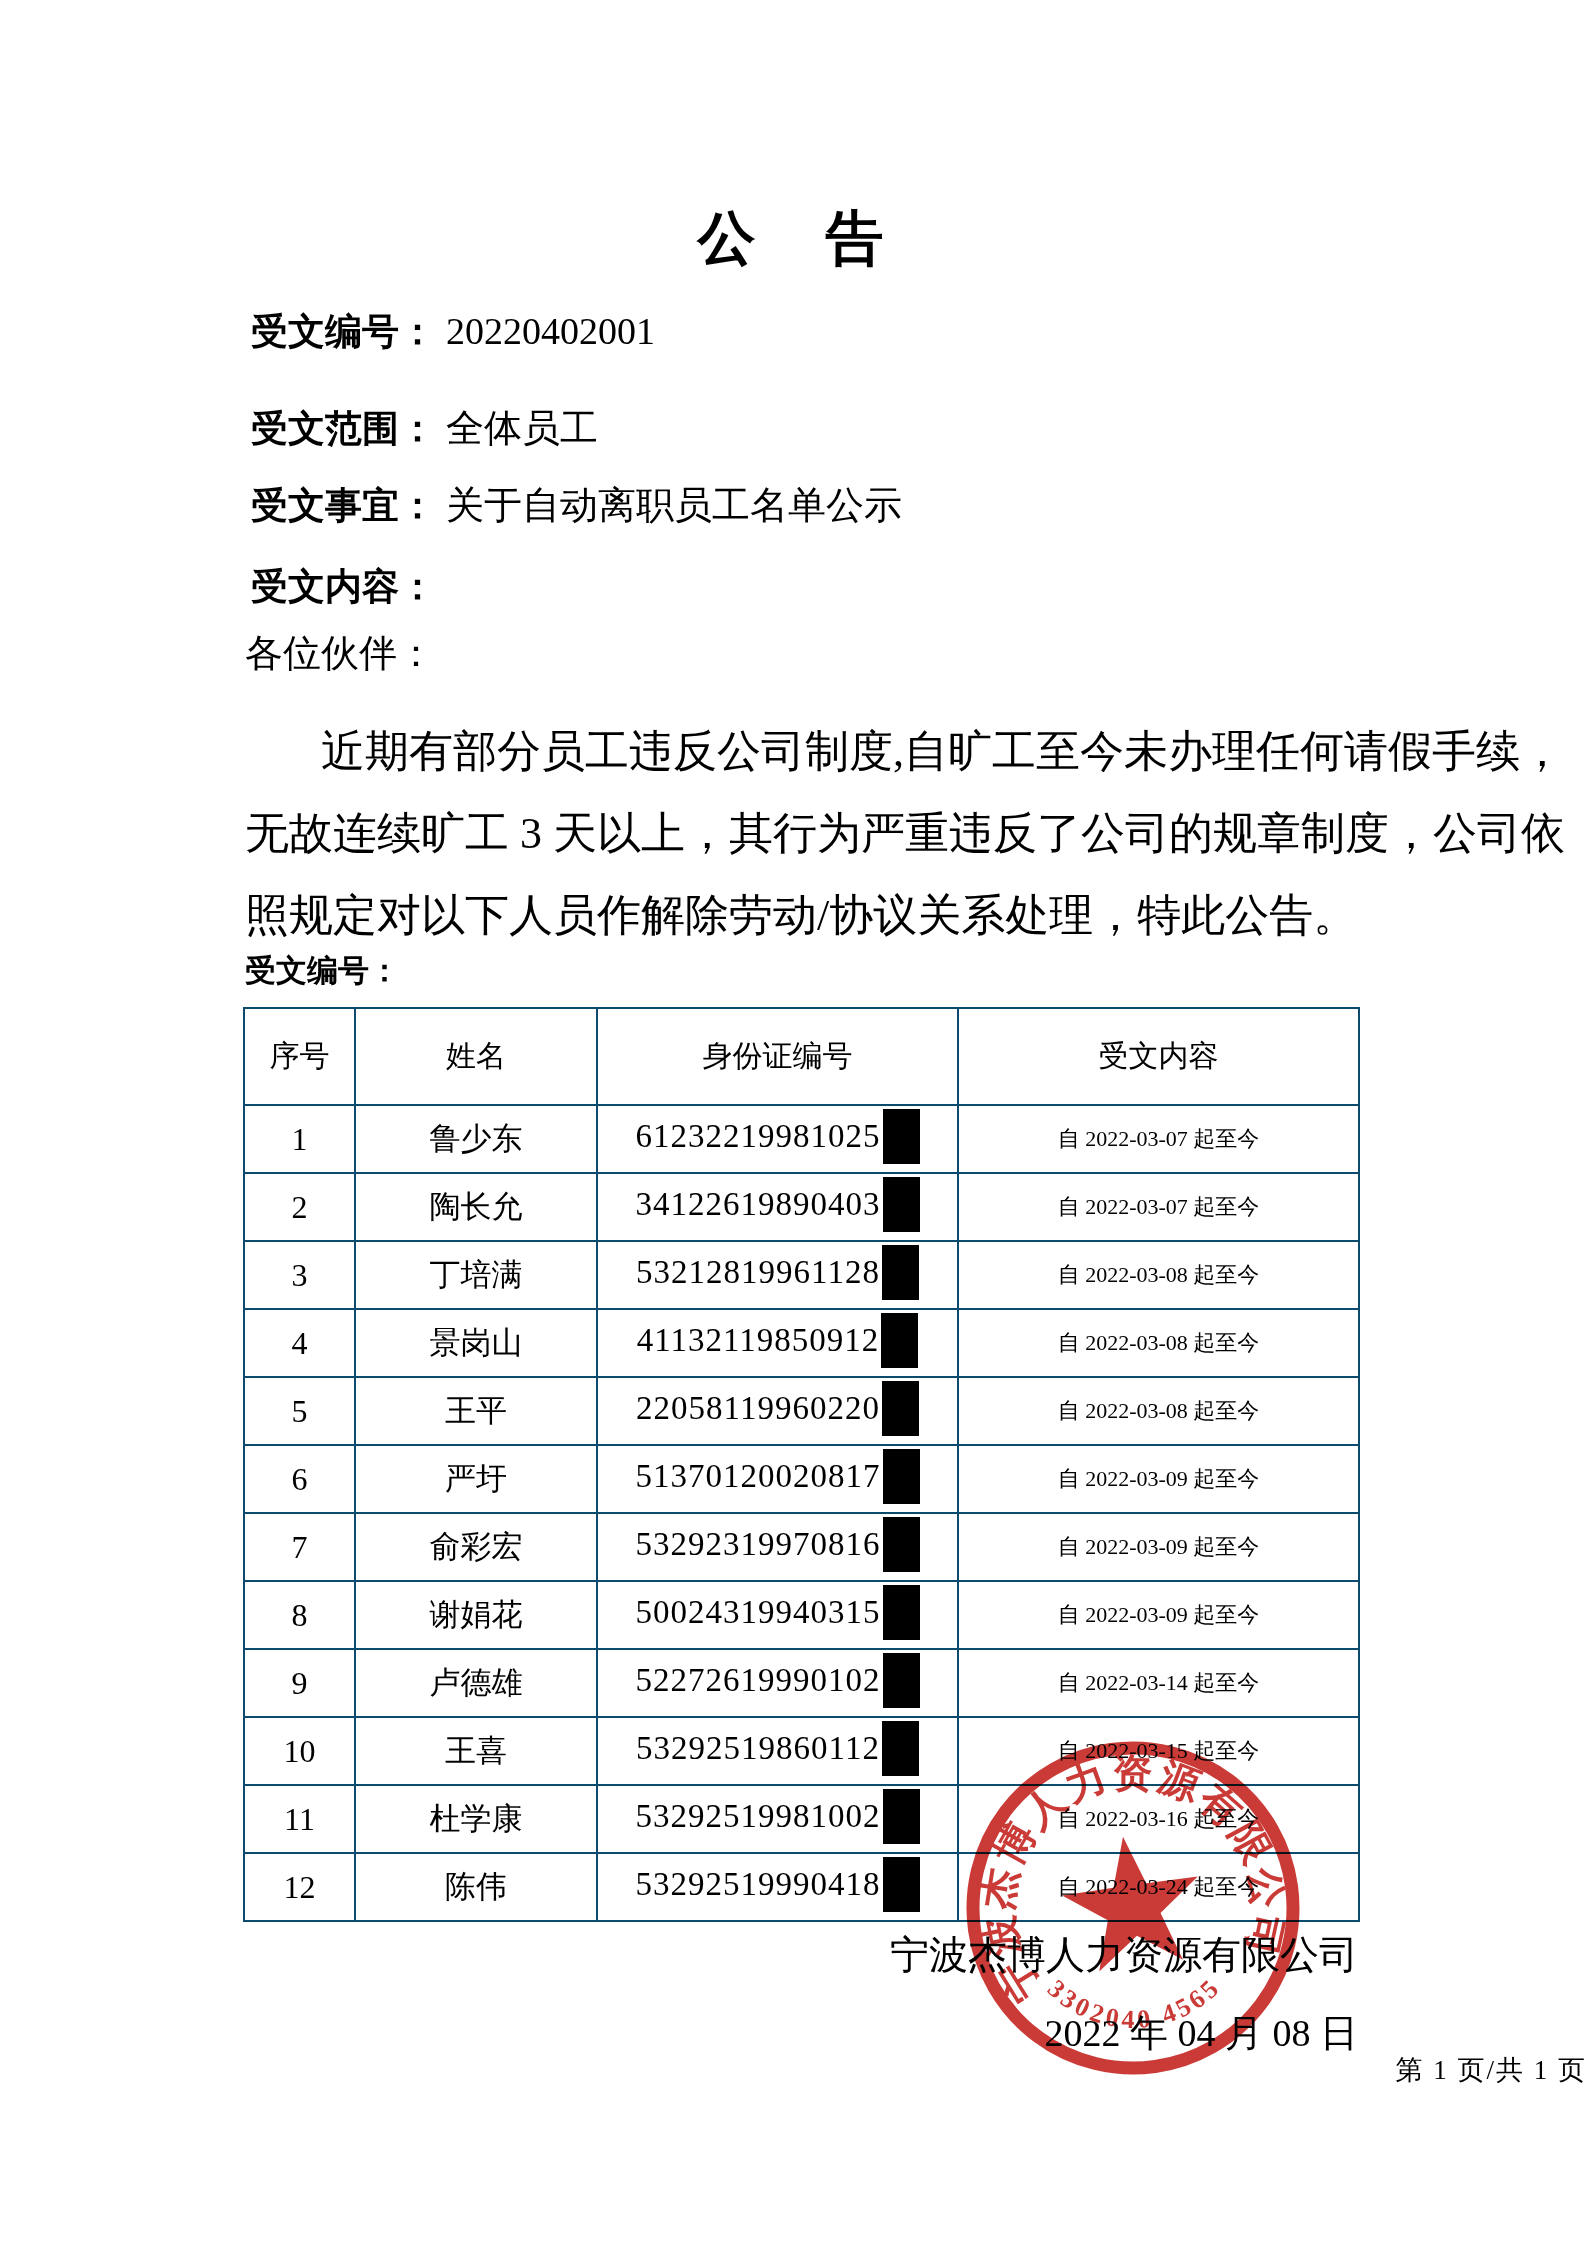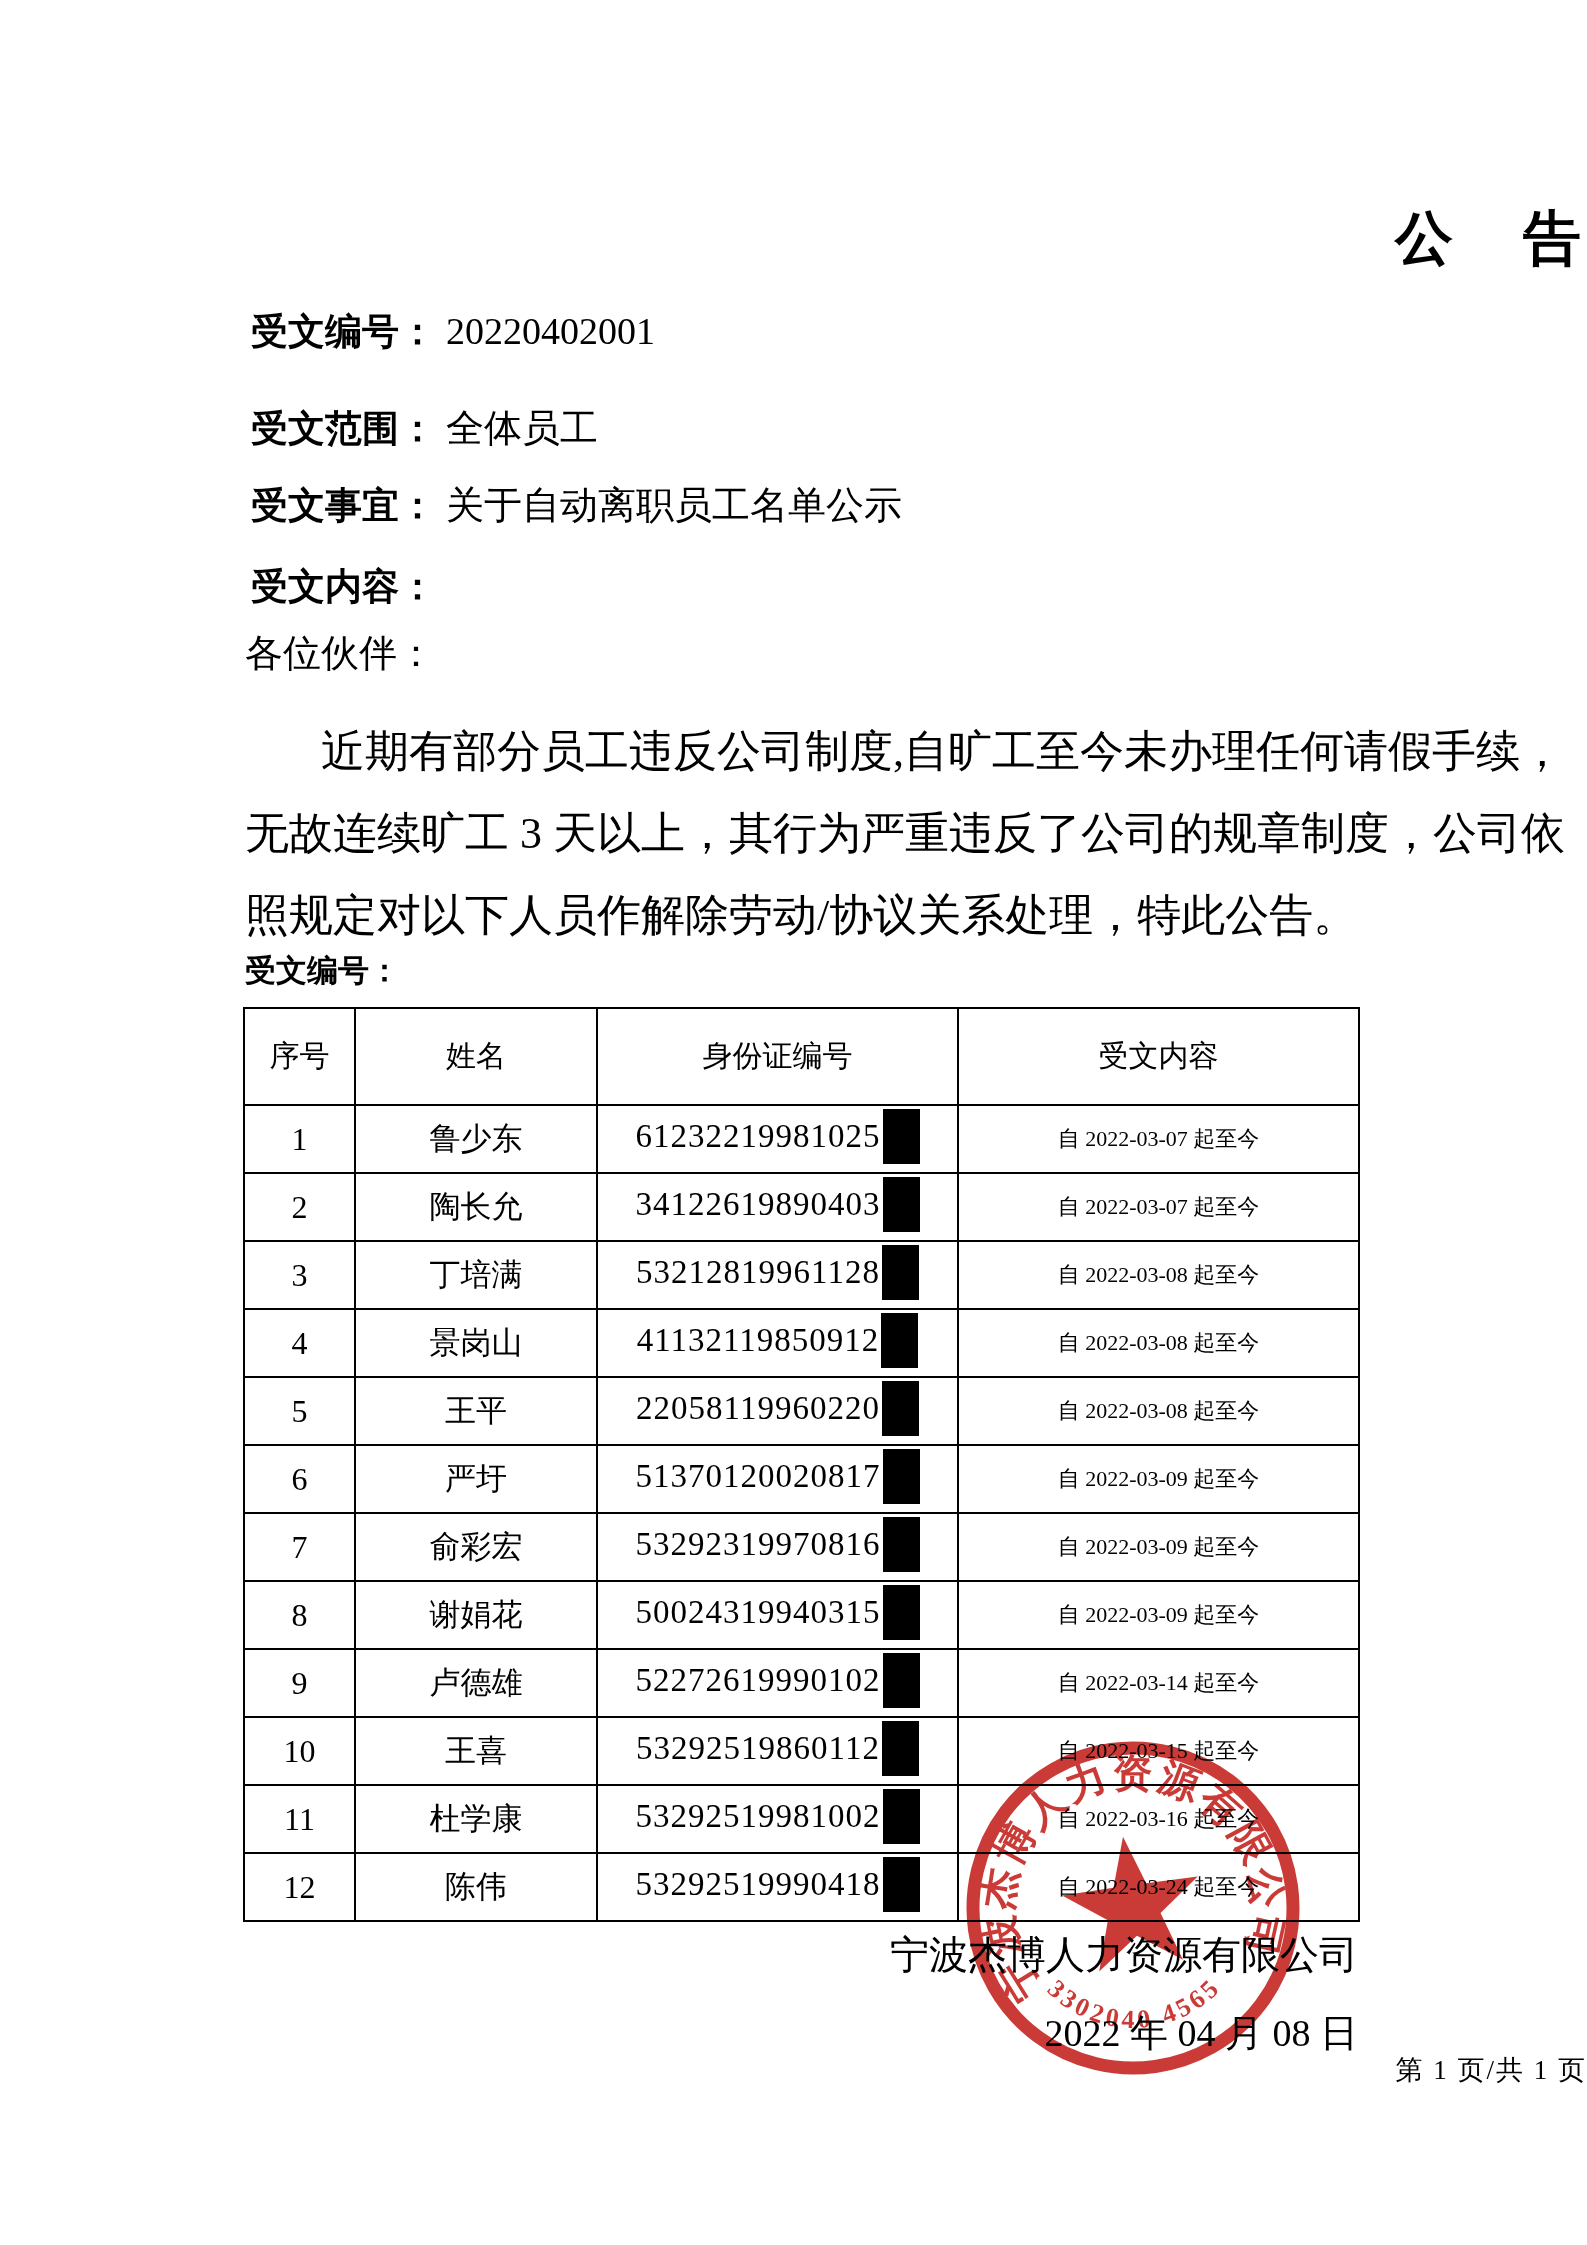--- a/index.html
+++ b/index.html
@@ -3,42 +3,42 @@
 <meta charset="utf-8">
 <style>
   html,body{margin:0;padding:0;}
   body{
     width:1587px;height:2245px;position:relative;background:#ffffff;
     font-family:"Liberation Serif","DejaVu Serif",serif;color:#000;
     overflow:hidden;
   }
   .abs{position:absolute;}
   .doc-title{
-    left:0;top:200px;width:1587px;text-align:right;
+    left:0;top:200px;width:1587px;text-align:center;
     font-size:58px;font-weight:bold;letter-spacing:6px;
   }
   .meta-row{left:251px;width:1120px;font-size:38px;white-space:nowrap;margin-top:15px;}
   .meta-label{font-weight:bold;font-size:37px;}
   .meta-value{margin-left:10px;}
   .meta-1{top:292px;}
   .meta-2{top:388px;}
   .meta-3{top:465px;}
   .meta-4{top:547px;}
   .salutation{left:245px;top:628px;font-size:38px;}
   .para-line{left:245px;width:1120px;font-size:44px;white-space:nowrap;}
   .pl-1{top:722px;text-indent:76px;}
   .pl-2{top:804px;}
   .pl-3{top:886px;}
   .list-intro{left:245px;top:950px;font-size:31px;font-weight:bold;}
   table.roster{
     left:243px;top:1007px;width:1115px;position:absolute;
     border-collapse:collapse;table-layout:fixed;
   }
   table.roster th,table.roster td{
-    border:2px solid #000000;text-align:center;vertical-align:middle;
+    border:2px solid #0c4a6e;text-align:center;vertical-align:middle;
     padding:0;font-weight:normal;
   }
   table.roster th{height:95px;font-size:30px;}
   table.roster td{height:66px;}
   td.c-no{font-size:32px;}
   td.c-name{font-size:31px;}
   td.c-id{font-size:33px;letter-spacing:1px;border-radius:23px;}
   td.c-date{font-size:22px;}
   .redact{
     display:inline-block;width:37px;height:55px;background:#000;

